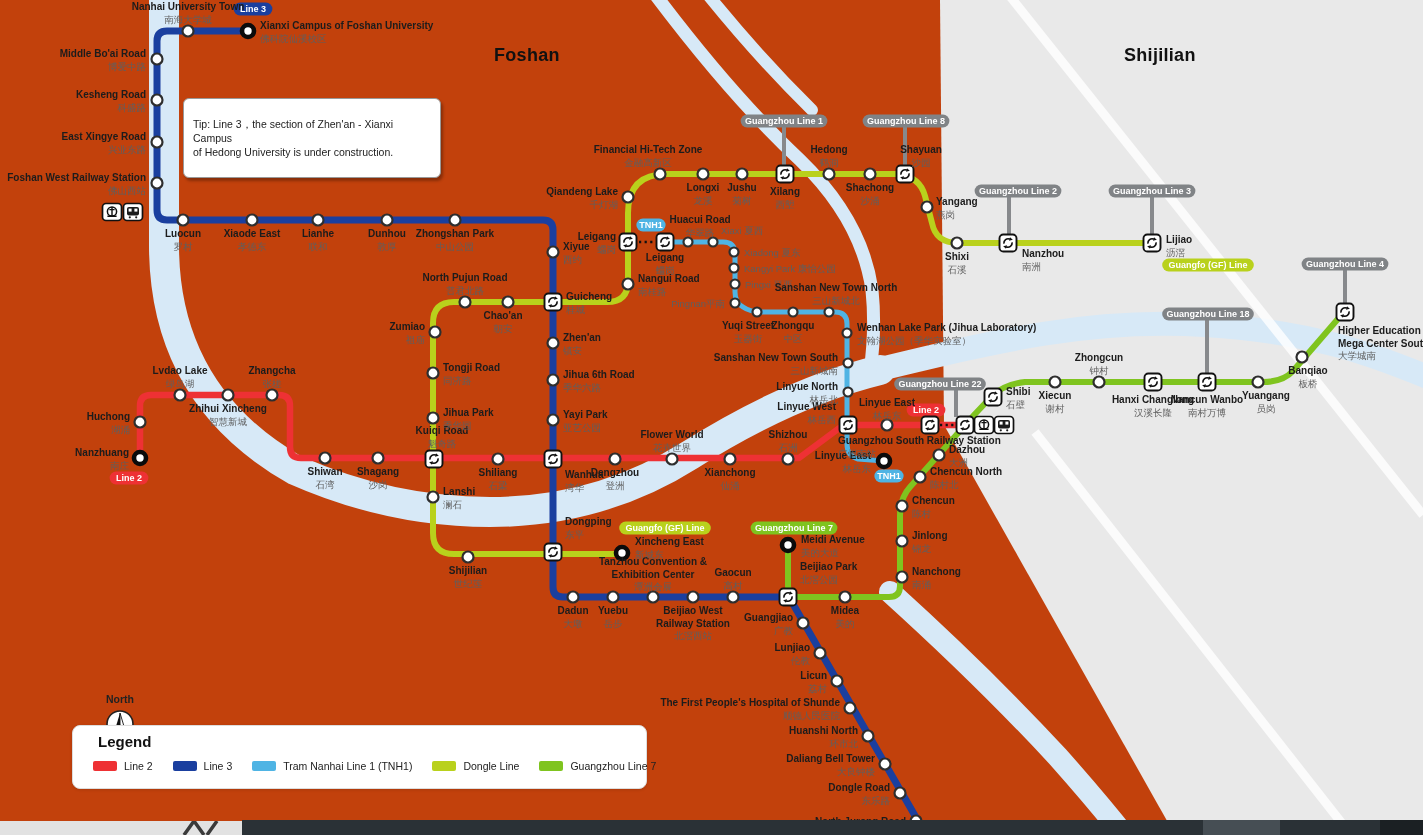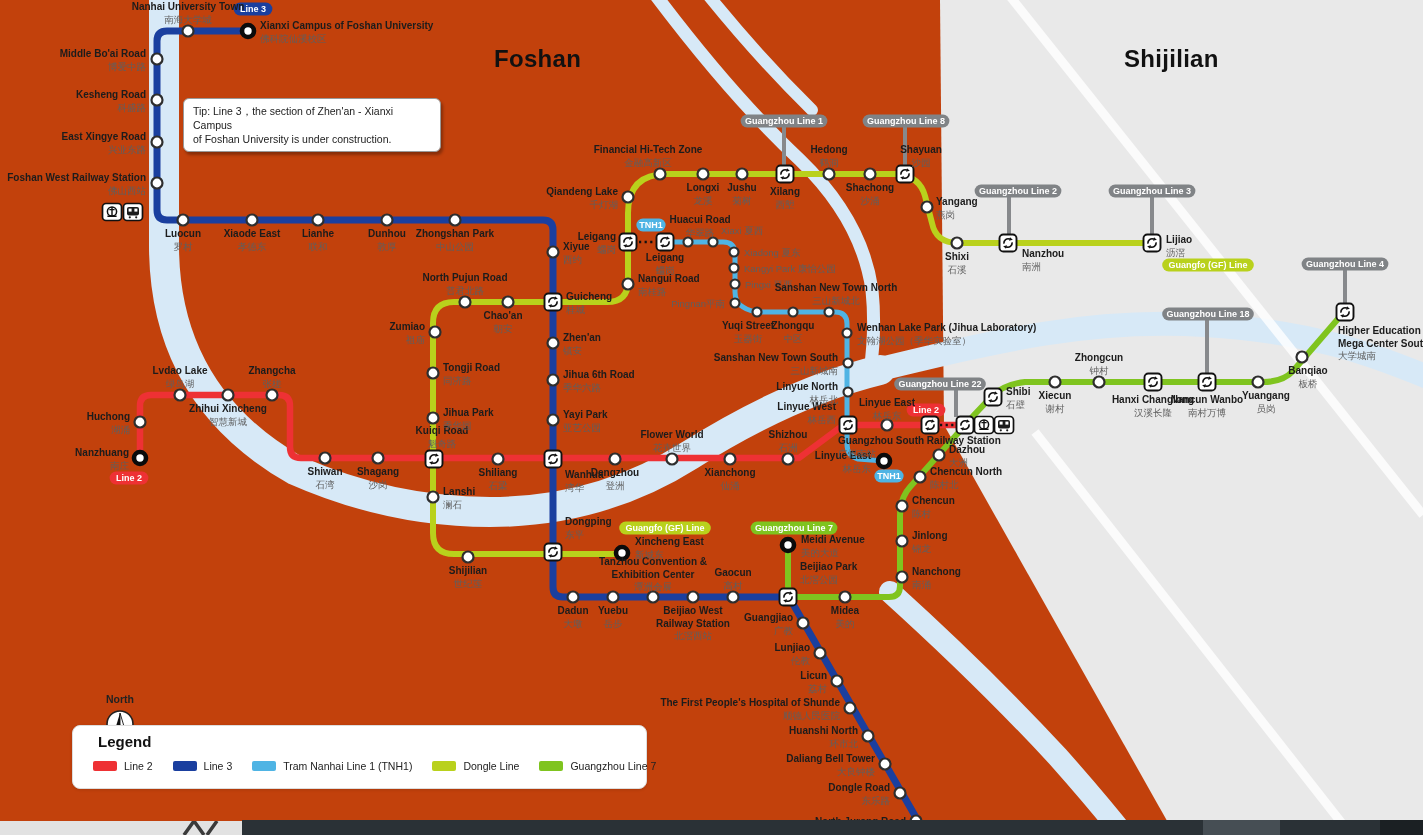--- a/index.html
+++ b/index.html
@@ -1,23 +1,23 @@
 <!DOCTYPE html>
 <html><head>
 <meta charset="utf-8">
 <style>
   html,body{margin:0;padding:0;background:#fff;}
   .stage{position:relative;width:1423px;height:835px;overflow:hidden;background:#c2410c;
          font-family:"Liberation Sans",sans-serif;}
   #map-svg{position:absolute;left:0;top:0;}
-  .city-label{position:absolute;font-size:24px;font-weight:bold;color:#111;letter-spacing:.3px;}
+  .city-label{position:absolute;font-size:18px;font-weight:bold;color:#111;letter-spacing:.3px;}
   .city-foshan{left:494px;top:45px;}
   .city-guangzhou{left:1124px;top:45px;}
   .tip-box{position:absolute;left:183px;top:98px;width:238px;background:#fff;border:1.5px solid #999;
-           border-radius:6px;box-shadow:2px 3px 3px rgba(0,0,0,.3);padding:5px 9px;font-size:10.5px;
+           border-radius:6px;box-shadow:2px 3px 3px rgba(0,0,0,.3);padding:18px 9px;font-size:10.5px;
            line-height:14px;color:#222;}
   .legend-box{position:absolute;left:72px;top:725px;width:573px;height:62px;background:#fff;
               border:1.5px solid #ddd;border-radius:8px;box-shadow:0 1px 3px rgba(0,0,0,.12);}
   .legend-title{position:absolute;left:25px;top:7px;font-size:15px;font-weight:bold;color:#111;}
   .legend-items{position:absolute;left:20px;top:34px;display:flex;align-items:center;column-gap:20px;}
   .legend-item{display:flex;align-items:center;}
   .legend-chip{width:24px;height:10px;border-radius:2px;margin-right:7px;background:#ccc;}
   .legend-label{font-size:10.5px;color:#222;white-space:nowrap;}
   .footer-strip-light{position:absolute;left:0;top:821px;width:242px;height:14px;background:#e2e2e2;}
   .footer-strip-dark{position:absolute;left:242px;top:820px;width:1181px;height:15px;background:#2a3136;}
@@ -893,21 +893,21 @@
         <polygon points="120,713 124.5,728 120,725" fill="#fff" stroke="#111" stroke-width="0.9"></polygon>
         <polygon points="120,735 117.5,727 122.5,727" fill="none" stroke="#111" stroke-width="0.9"></polygon>
       </g>
     </svg>
 
   <div class="city-label city-foshan">Foshan</div>
   <div class="city-label city-guangzhou">Shijilian</div>
 
   <div class="tip-box">
     <div>Tip: Line 3，the section of Zhen'an - Xianxi Campus</div>
-    <div>of Foshan University is under construction.</div>
+    <div>of Hedong University is under construction.</div>
   </div>
 
   <div class="legend-box">
     <div class="legend-title">Legend</div>
     <div class="legend-items">
       <div class="legend-item">
         <span class="legend-chip" style="background: rgb(238, 49, 52);"></span>
         <span class="legend-label">Line 2</span>
       </div>
       <div class="legend-item">

